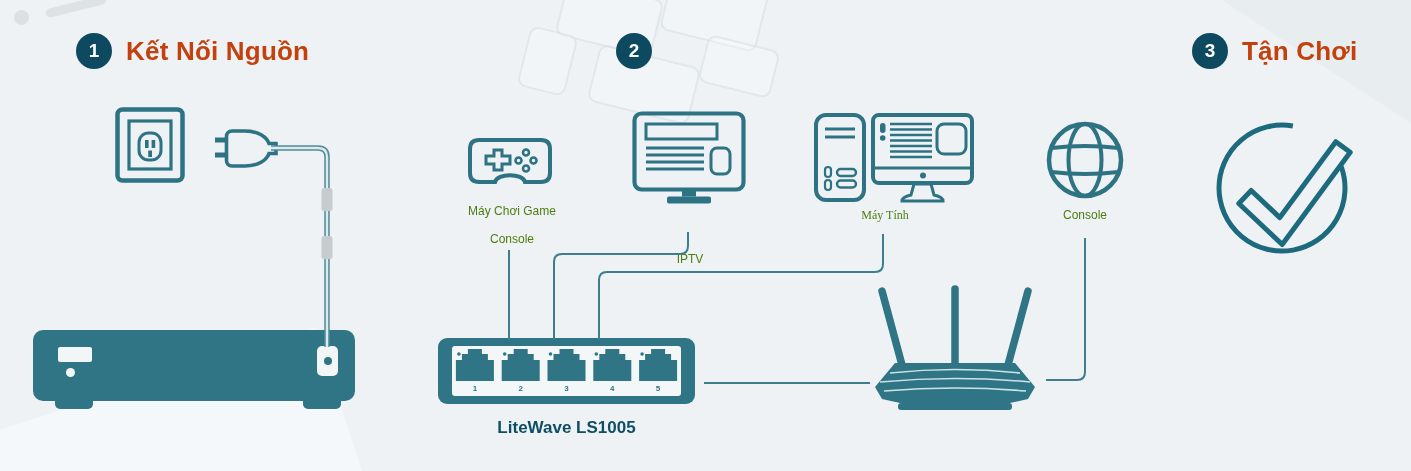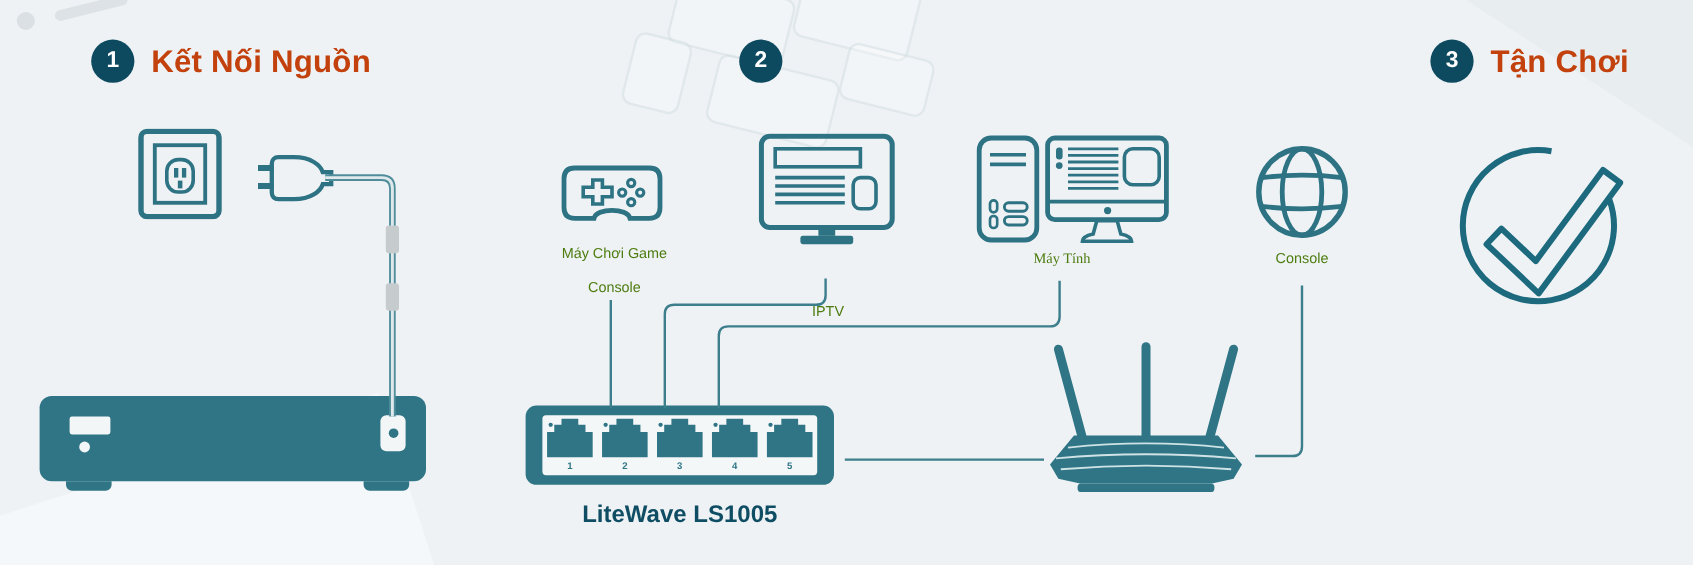--- a/index.html
+++ b/index.html
@@ -12,21 +12,21 @@
   
   .step{display:flex;align-items:center;gap:14px;z-index:2;}
   .step-circle{width:36px;height:36px;border-radius:50%;background:#0d4a5f;color:#ffffff;
                font-weight:bold;font-size:19px;display:flex;align-items:center;justify-content:center;}
   .step-title{color:#c2410c;font-weight:bold;font-size:26px;letter-spacing:.2px;white-space:nowrap;}
   
   .dev-label{color:#4d7c0f;font-size:12px;text-align:center;z-index:2;}
   
   .teal-box{background:#2f7585;border-radius:10px;z-index:2;}
   .foot{position:absolute;background:#2f7585;width:38px;height:8px;border-radius:0 0 5px 5px;z-index:1;}
-  .model-label{color:#0e4d63;font-weight:bold;font-size:20px;text-align:center;z-index:2;}
+  .model-label{color:#0e4d63;font-weight:bold;font-size:17px;text-align:center;z-index:2;}
   .panel{position:absolute;background:#f4f7f8;border-radius:3px;}
   .port-nums{position:absolute;left:0;top:36px;width:100%;height:13px;display:flex;}
   .port-nums span{flex:1;text-align:center;font-size:8px;font-weight:bold;color:#2f7585;line-height:13px;}
   svg{display:block;}
   .icon{z-index:2;}
   #connector-overlay{z-index:5;pointer-events:none;}
 </style>
 </head>
 <body>
 

